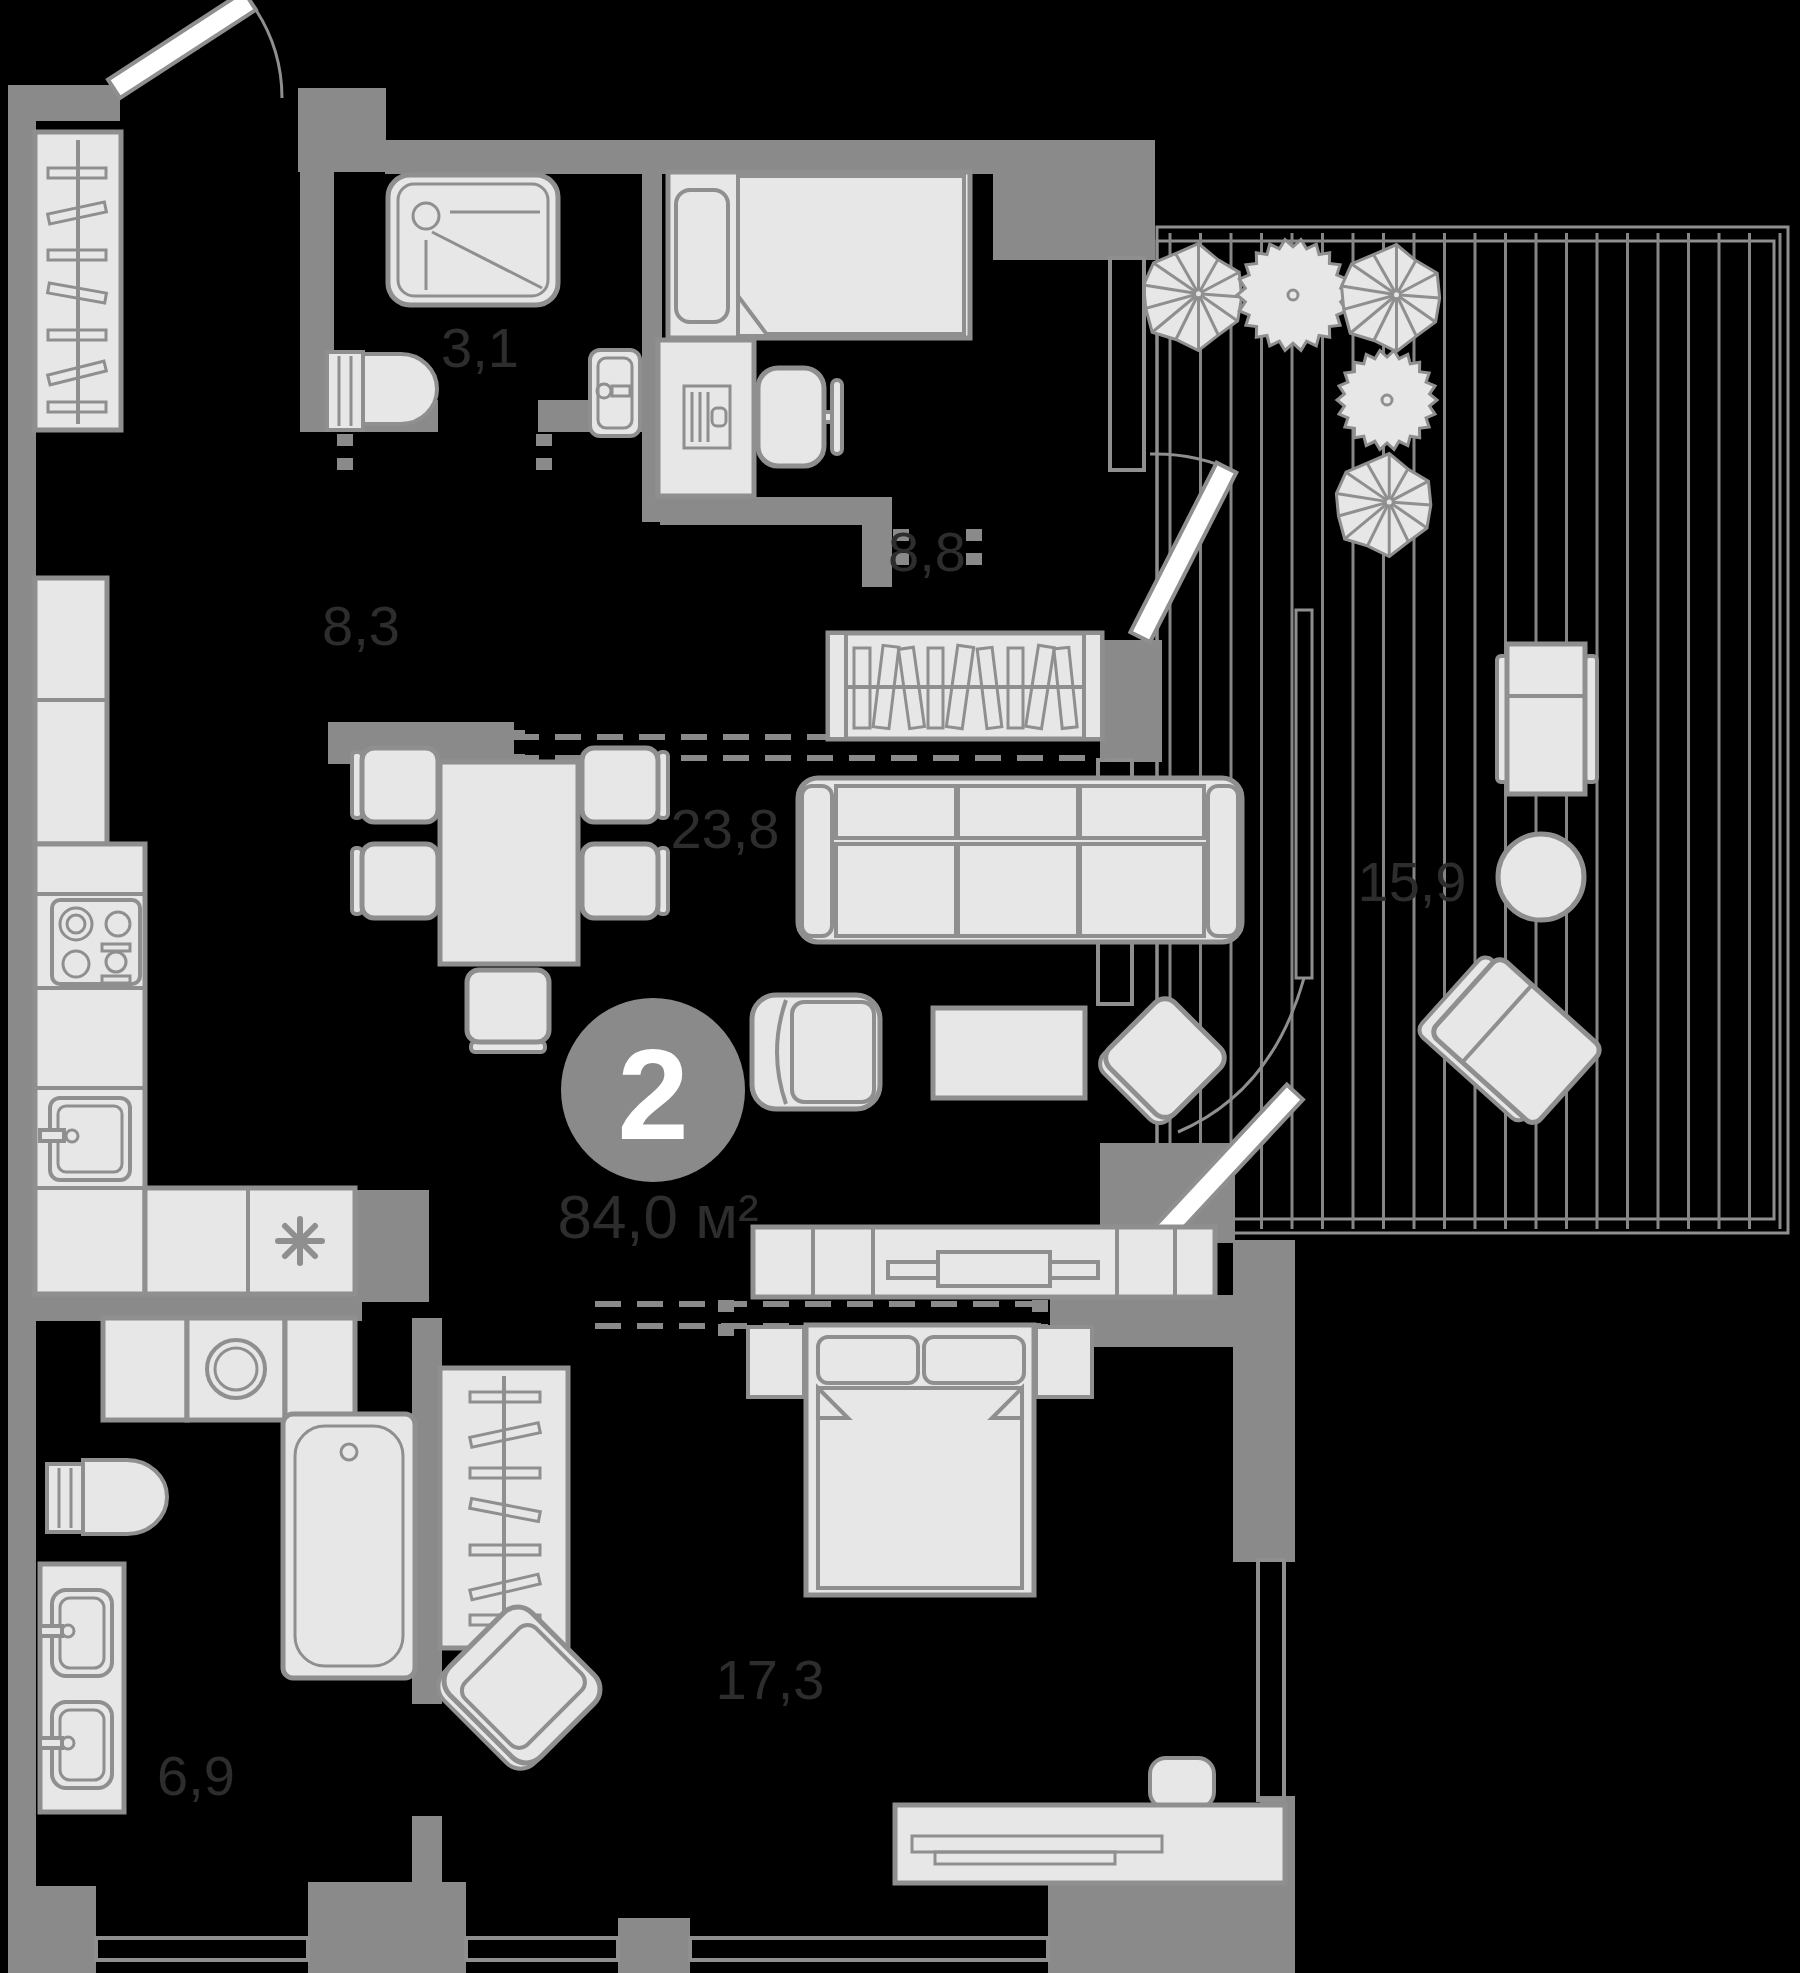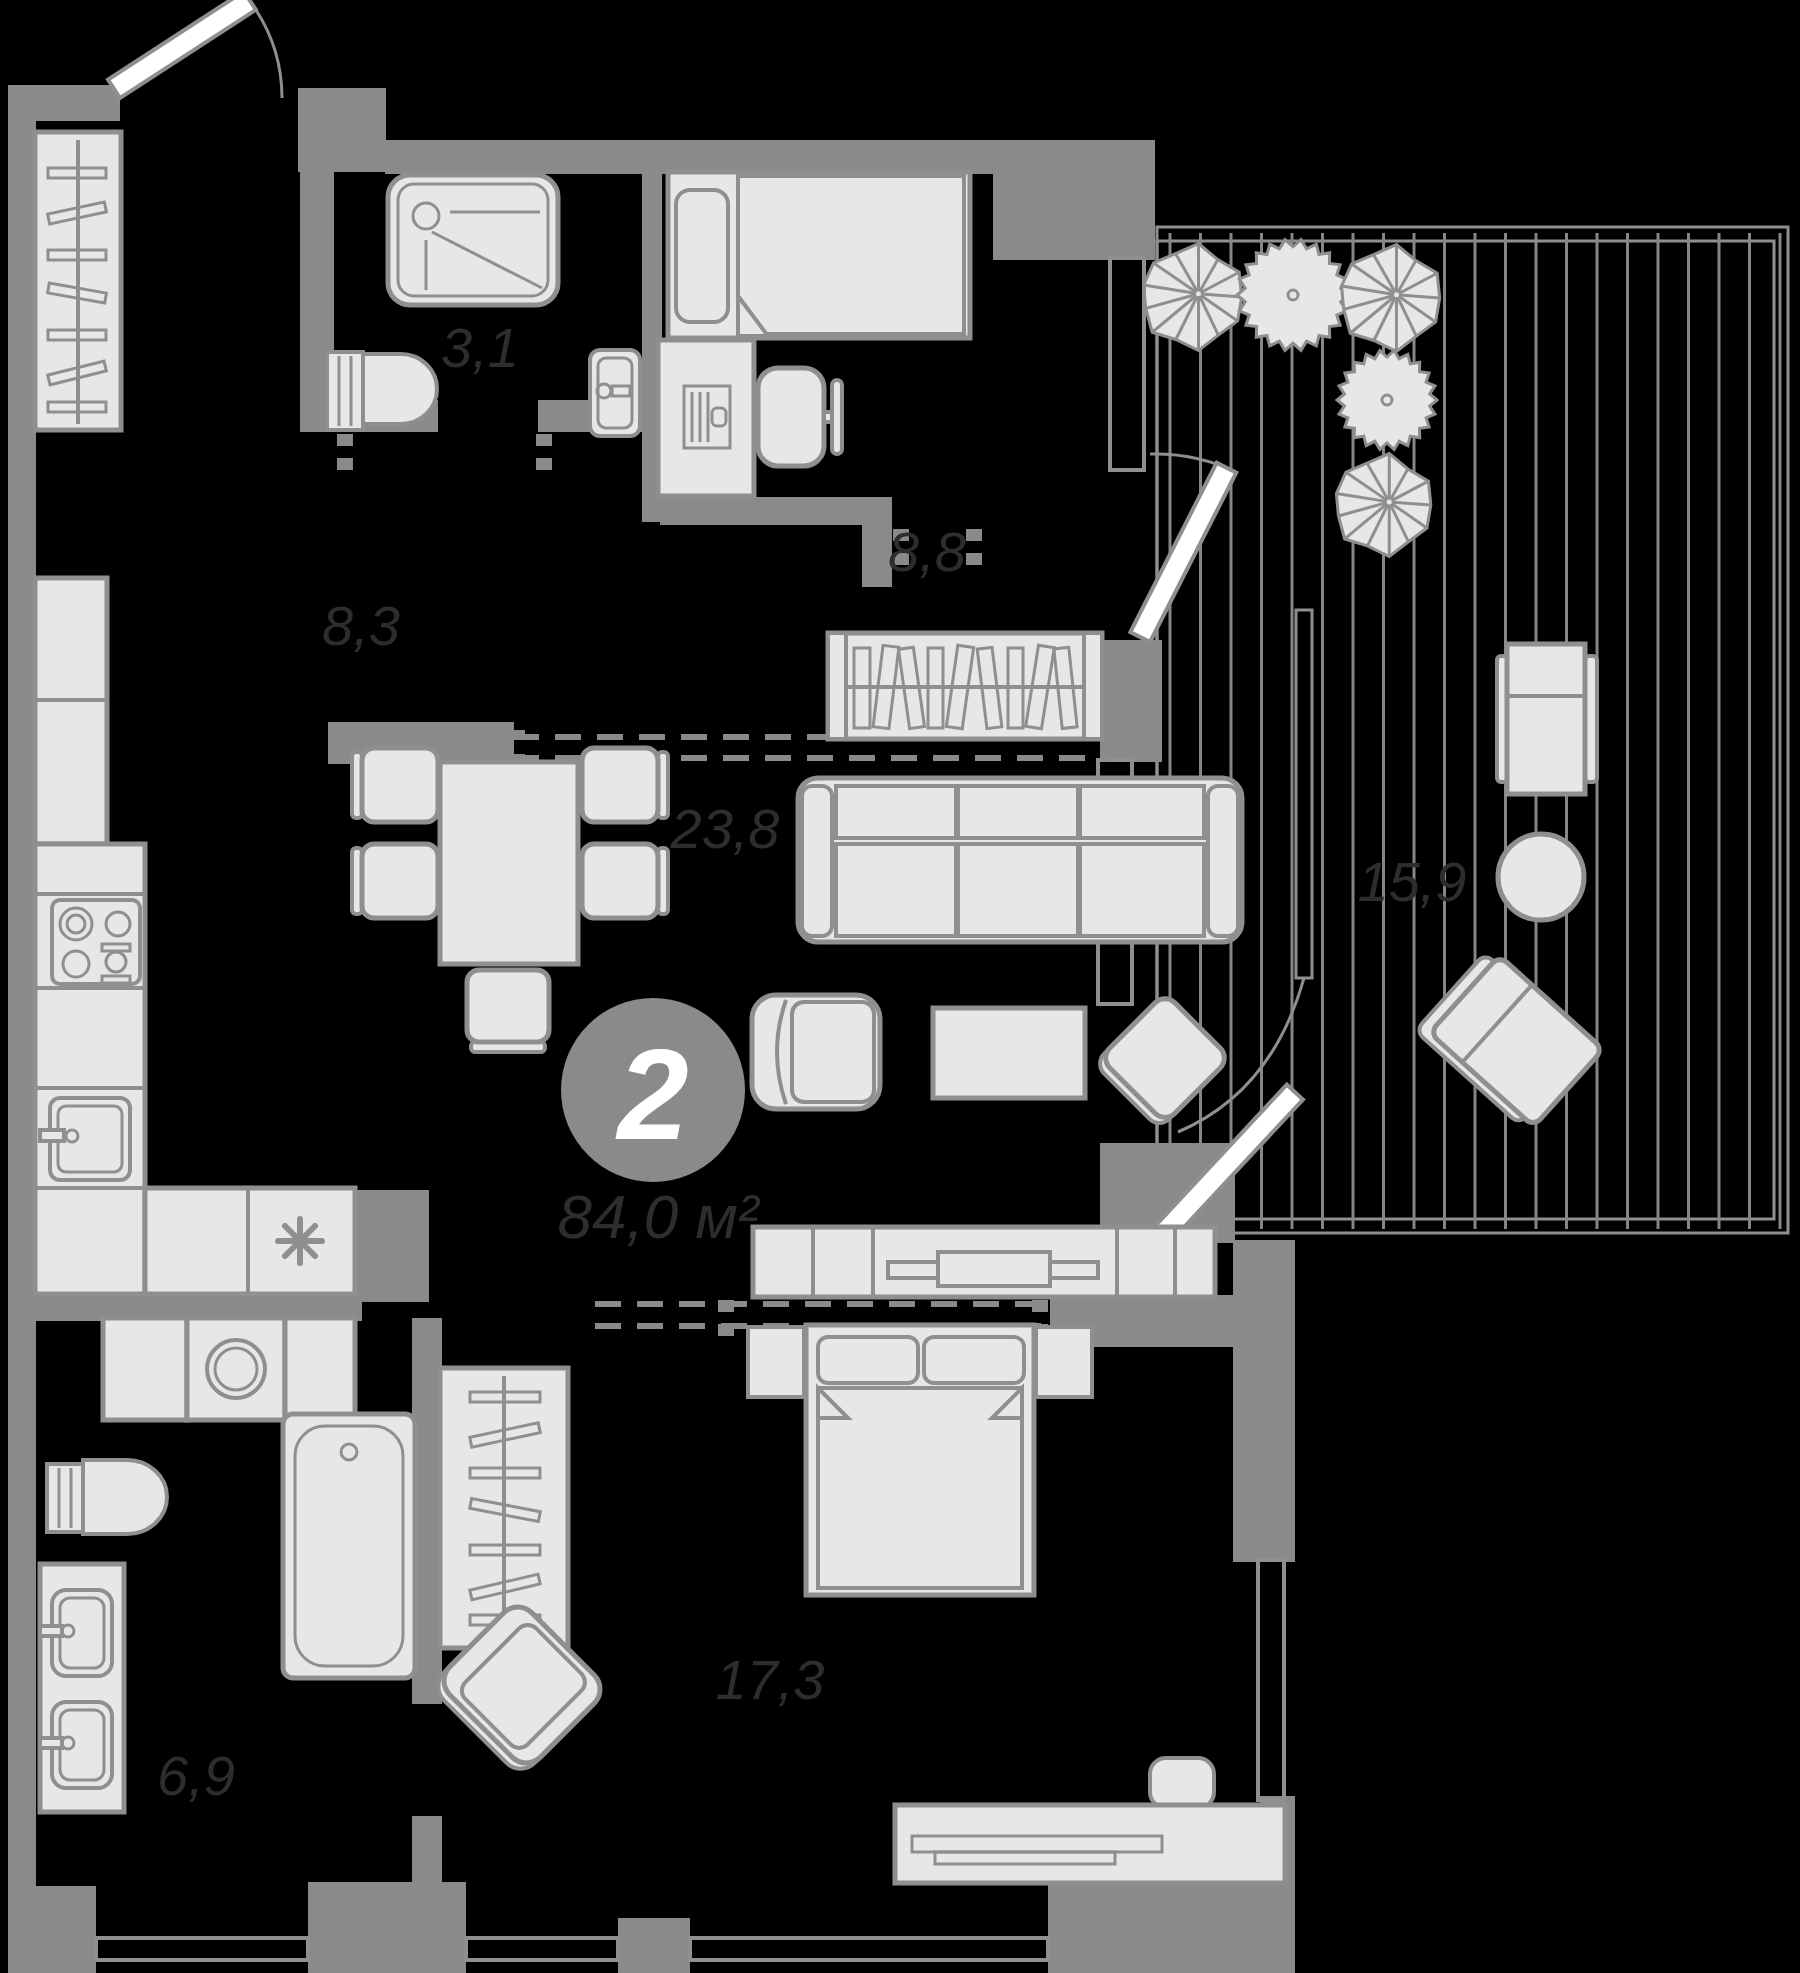--- a/index.html
+++ b/index.html
@@ -1,16 +1,16 @@
 <!DOCTYPE html>
 <html><head>
 <meta charset="utf-8">
 <style>
   html,body{margin:0;padding:0;background:#000;}
-  .stage{width:100%;max-width:1800px;margin:0 auto;font-style:italic;}
+  .stage{width:100%;max-width:1800px;margin:0 auto;}
   svg{display:block;width:100%;height:auto;background:#000;}
   .wall{fill:#8a8a8a;stroke:none;}
   .furn{fill:#e7e7e7;stroke:#8f8f8f;stroke-width:5;}
   .furn4{fill:#e7e7e7;stroke:#8f8f8f;stroke-width:4;}
   .ln{fill:none;stroke:#8f8f8f;stroke-width:4;}
   .ln3{fill:none;stroke:#8f8f8f;stroke-width:3;}
   .win{fill:none;stroke:#8f8f8f;stroke-width:4;}
   .leaf{fill:#ffffff;stroke:#8f8f8f;stroke-width:4;}
   .dash{fill:none;stroke:#8a8a8a;stroke-width:6;stroke-dasharray:26 16;}
   .jamb{fill:#8a8a8a;}

